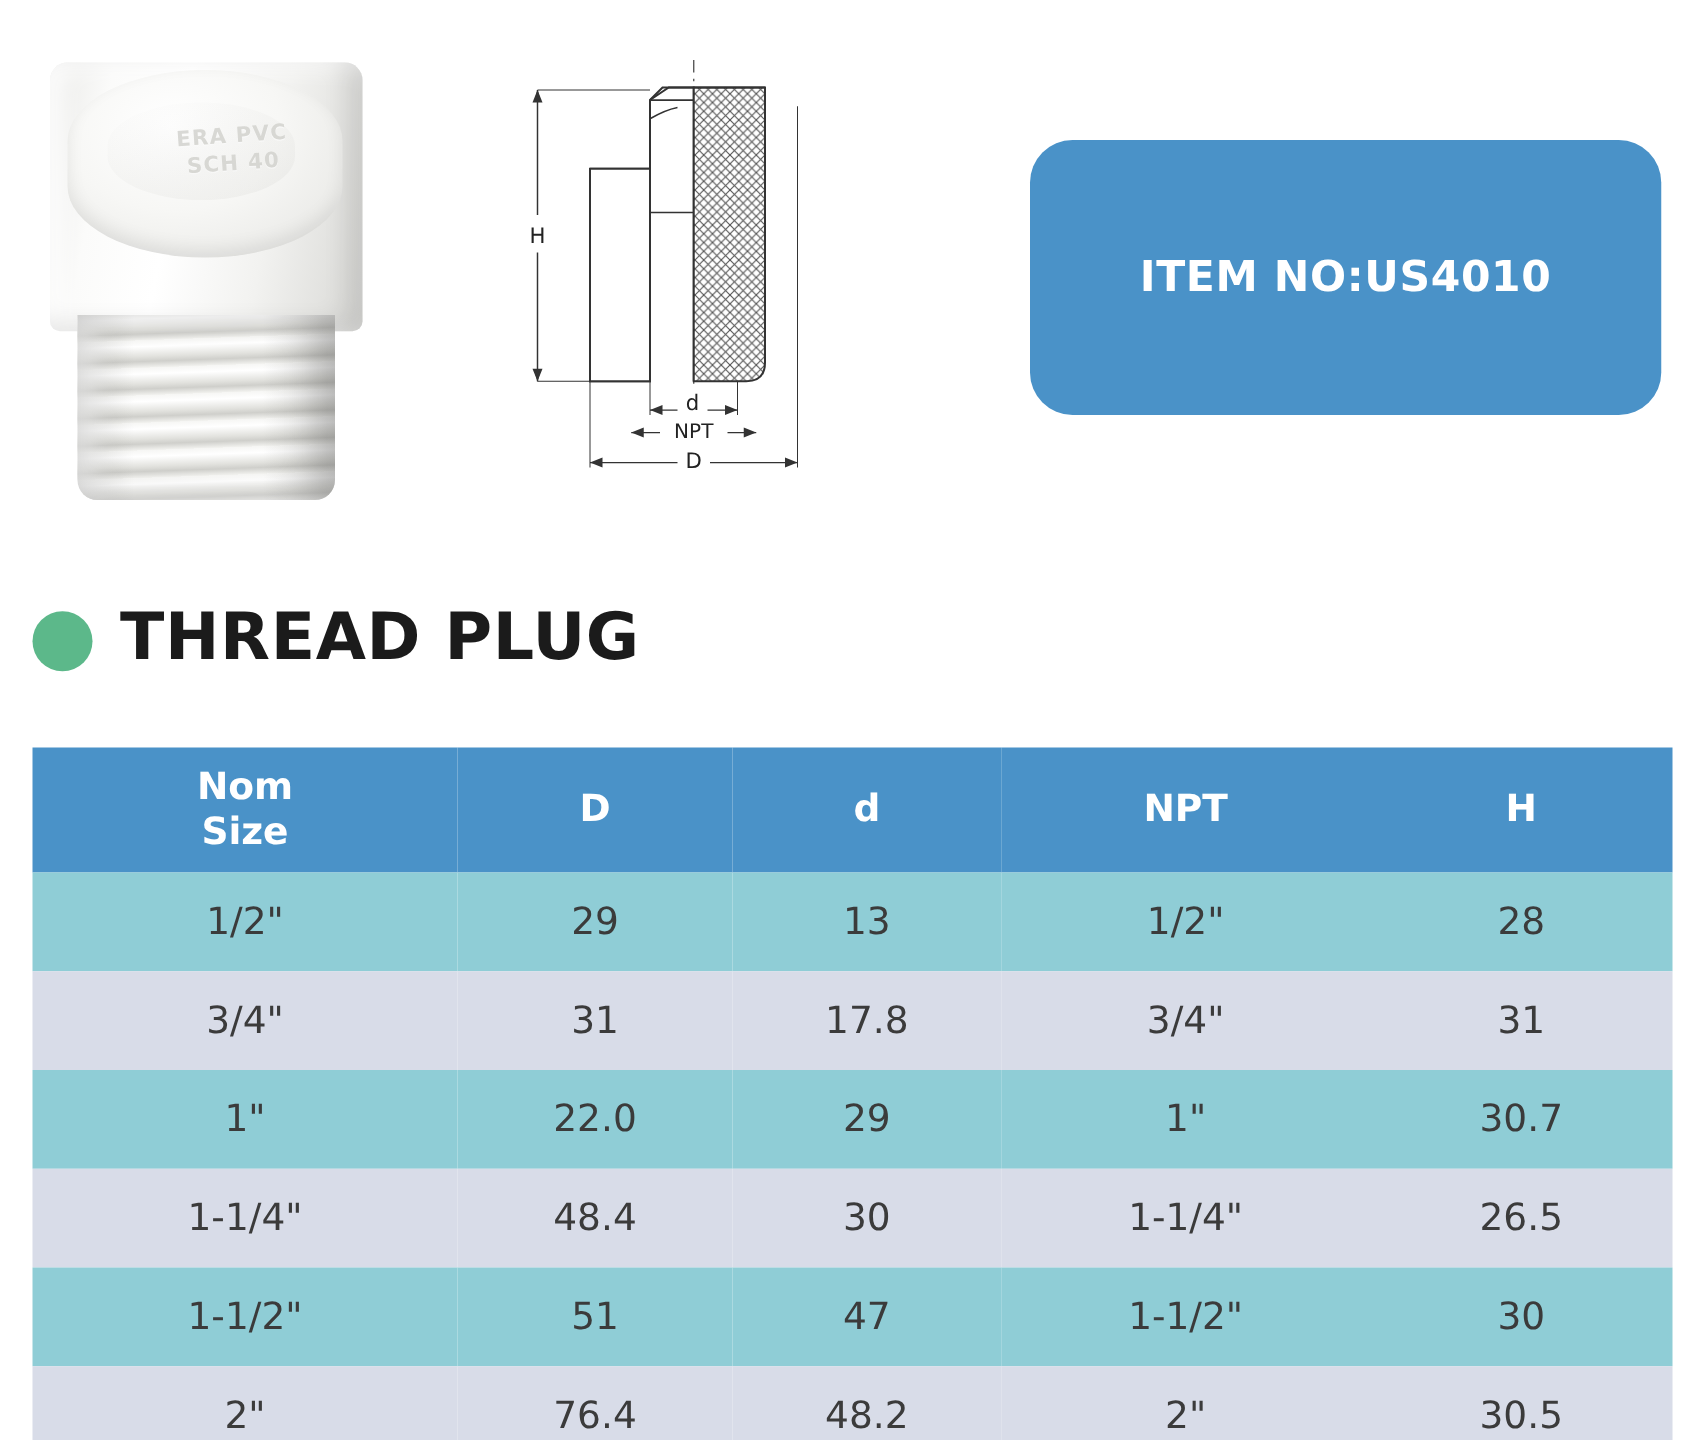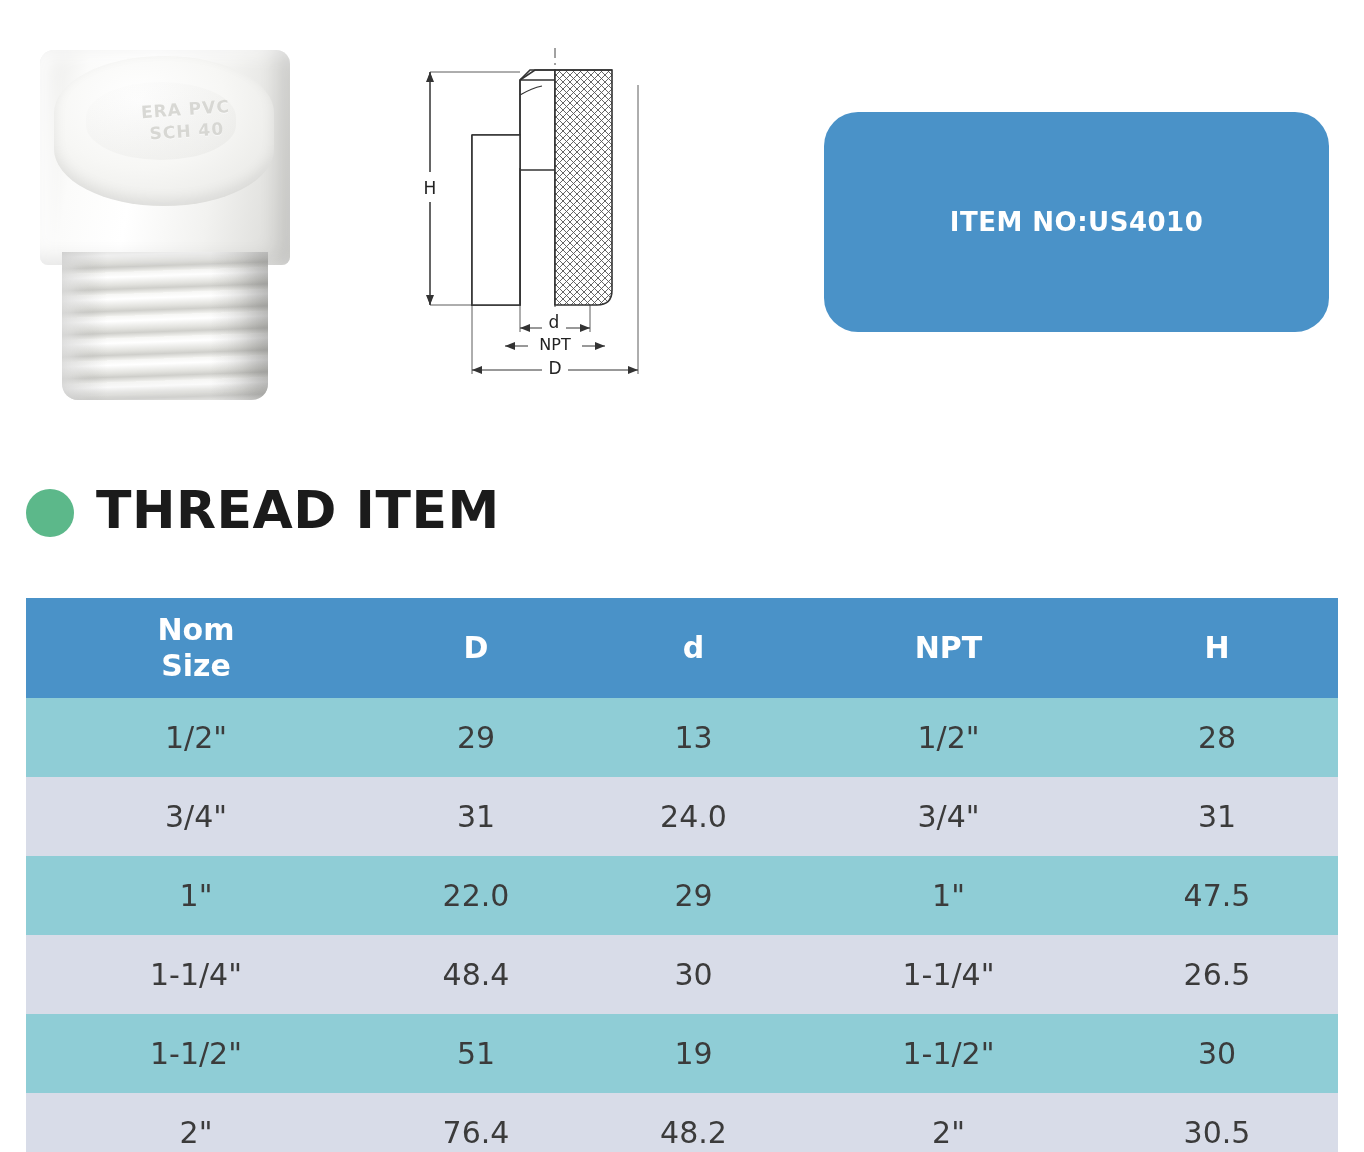--- a/index.html
+++ b/index.html
@@ -120,21 +120,21 @@
     width: 505px;
     height: 220px;
     background: #4a92c8;
     border-radius: 34px;
     display: flex;
     align-items: center;
     justify-content: center;
   }
   .item-badge .item-text {
     color: #ffffff;
-    font-size: 26px;
+    font-size: 34px;
     font-weight: bold;
     letter-spacing: 0.5px;
   }
 
   
   .title-row {
     position: absolute;
     left: 26px;
     top: 480px;
     display: flex;
@@ -271,21 +271,21 @@
     </svg>
   </div>
 
   <div class="item-badge">
     <span class="item-text">ITEM NO:US4010</span>
   </div>
 </div>
 
 <div class="title-row">
   <span class="title-dot"></span>
-  <span class="title-text">THREAD ITEM</span>
+  <span class="title-text">THREAD PLUG</span>
 </div>
 
 <table class="spec">
   <colgroup>
     <col class="c0">
       <col class="c1">
       <col class="c2">
       <col class="c3">
       <col class="c4">
   </colgroup>
@@ -305,42 +305,42 @@
     <tr class="odd">
       <td>1/2"</td>
       <td>29</td>
       <td>13</td>
       <td>1/2"</td>
       <td>28</td>
     </tr>
     <tr class="even">
       <td>3/4"</td>
       <td>31</td>
-      <td>24.0</td>
+      <td>17.8</td>
       <td>3/4"</td>
       <td>31</td>
     </tr>
     <tr class="odd">
       <td>1"</td>
       <td>22.0</td>
       <td>29</td>
       <td>1"</td>
-      <td>47.5</td>
+      <td>30.7</td>
     </tr>
     <tr class="even">
       <td>1-1/4"</td>
       <td>48.4</td>
       <td>30</td>
       <td>1-1/4"</td>
       <td>26.5</td>
     </tr>
     <tr class="odd">
       <td>1-1/2"</td>
       <td>51</td>
-      <td>19</td>
+      <td>47</td>
       <td>1-1/2"</td>
       <td>30</td>
     </tr>
     <tr class="even">
       <td>2"</td>
       <td>76.4</td>
       <td>48.2</td>
       <td>2"</td>
       <td>30.5</td>
     </tr>

